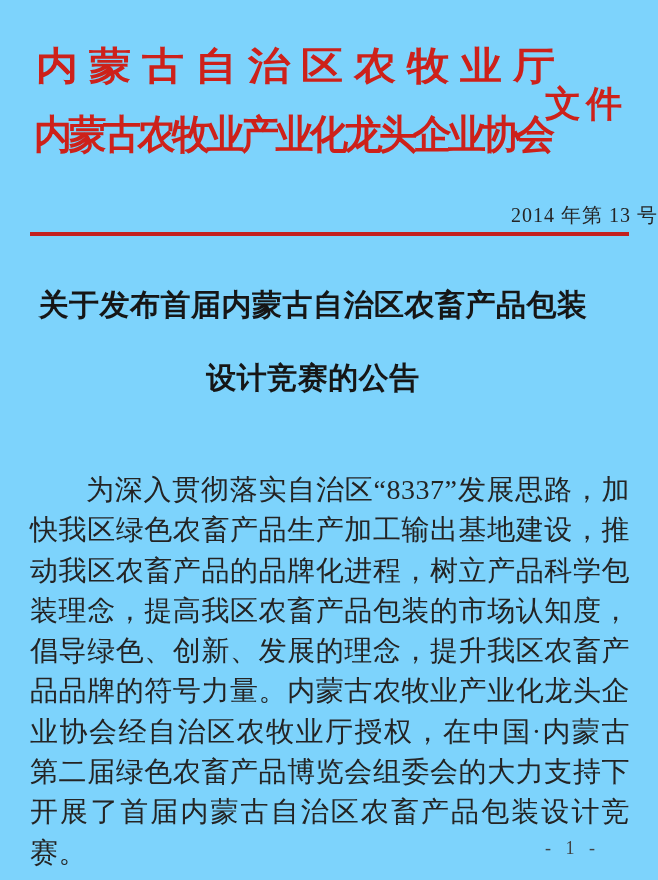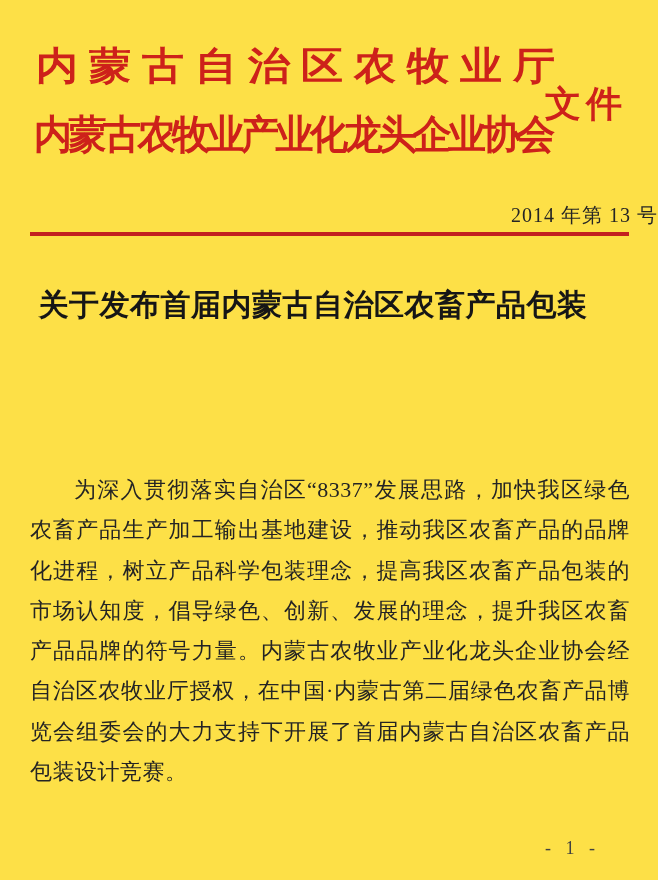--- a/index.html
+++ b/index.html
@@ -6,21 +6,21 @@
     margin: 0;
     padding: 0;
     background: #e8e8e8;
     font-family: "Liberation Serif", "DejaVu Serif", serif;
   }
   .doc {
     position: relative;
     width: 658px;
     height: 880px;
     margin: 0 auto;
-    background: #fde047;
+    background: #7dd3fc;
     overflow: hidden;
     color: #1f1f1f;
   }
   
   .org1 {
     position: absolute;
     left: 36px;
     top: 40px;
     width: 560px;
     font-size: 42px;
@@ -84,21 +84,21 @@
     letter-spacing: 0.5px;
   }
   .t1 { top: 285px; }
   .t2 { top: 358px; }
   
   .body-par {
     position: absolute;
     left: 30px;
     top: 470px;
     width: 600px;
-    font-size: 22px;
+    font-size: 28px;
     line-height: 40.3px;
     color: #242424;
     text-align: justify;
     text-indent: 2em;
     letter-spacing: 0.5px;
   }
   
   .pageno {
     position: absolute;
     right: 58px;
@@ -119,18 +119,19 @@
   <div class="doctype">文件</div>
 
   <div class="org2">内蒙古农牧业产业化龙头企业协会</div>
 
   <div class="issueno">2014 年第 13 号</div>
 
   <div class="rule"></div>
 
   <div class="title t1">关于发布首届内蒙古自治区农畜产品包装</div>
 
+  <div class="title t2">设计竞赛的公告</div>
 
   <div class="body-par">为深入贯彻落实自治区“8337”发展思路，加快我区绿色农畜产品生产加工输出基地建设，推动我区农畜产品的品牌化进程，树立产品科学包装理念，提高我区农畜产品包装的市场认知度，倡导绿色、创新、发展的理念，提升我区农畜产品品牌的符号力量。内蒙古农牧业产业化龙头企业协会经自治区农牧业厅授权，在中国·内蒙古第二届绿色农畜产品博览会组委会的大力支持下开展了首届内蒙古自治区农畜产品包装设计竞赛。</div>
 
   <div class="pageno">- 1 -</div>
 
 </div>
 
 </body></html>

